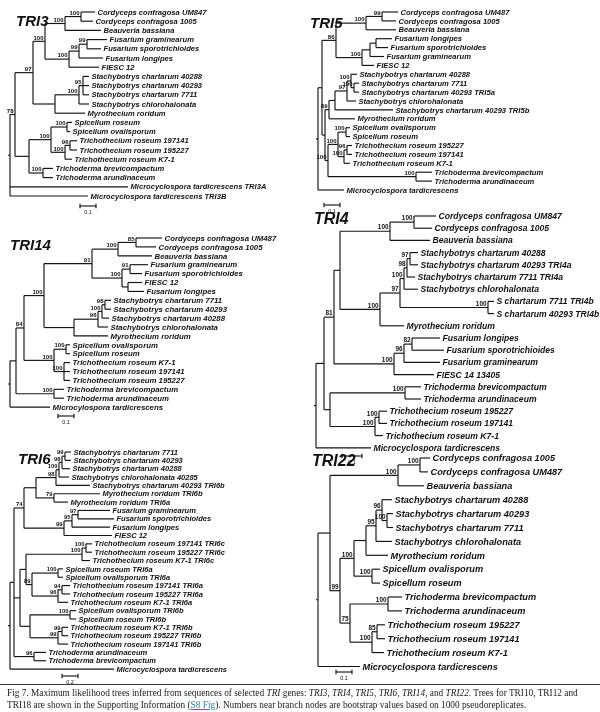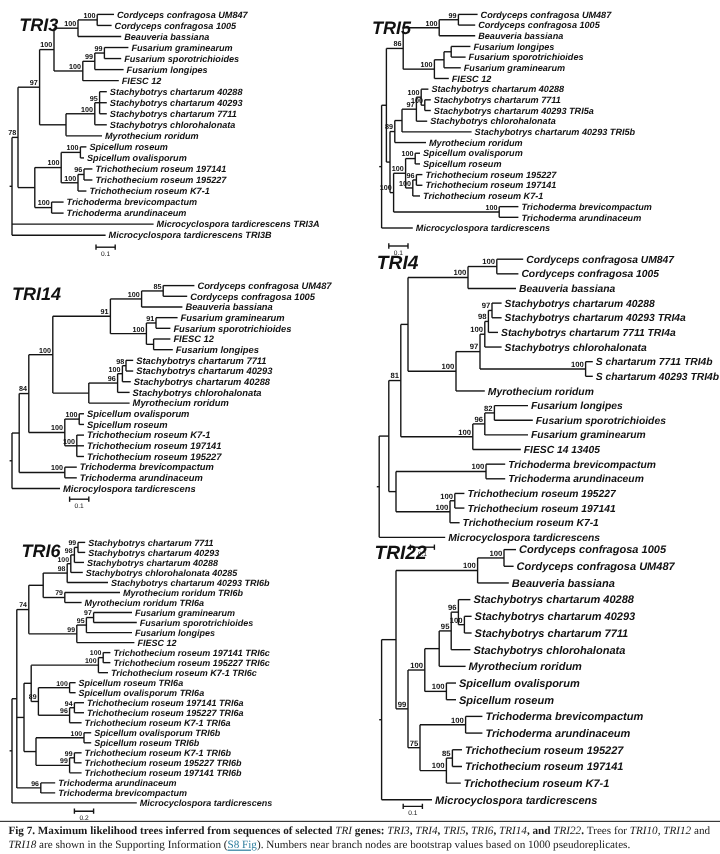--- a/index.html
+++ b/index.html
@@ -8,23 +8,23 @@
   .panel{position:absolute;}
   svg line{stroke:#141414;stroke-width:1.15;stroke-linecap:butt;}
   svg text{fill:#111;}
   .leaf{font-family:"Liberation Sans",sans-serif;font-weight:bold;font-style:italic;}
   .bs{font-family:"Liberation Sans",sans-serif;font-weight:bold;}
   .ttl{font-family:"Liberation Sans",sans-serif;font-weight:bold;font-style:italic;}
   .scl{font-family:"Liberation Sans",sans-serif;}
   .caption{position:absolute;left:0;right:0;top:684px;padding:3px 7px 2px 7px;
            border-top:1px solid #3a3a3a;border-bottom:1px solid #3a3a3a;
            font-family:"Liberation Serif",serif;font-size:9.3px;line-height:1.28;color:#1a1a1a;}
-  .seg-b{font-weight:bold;}
+  .seg-b{font-weight:normal;}
   .seg-bi{font-weight:normal;font-style:italic;}
-  .seg-i{font-style:italic;}
+  .seg-i{}
   .seg-link{color:#2e7e9e;text-decoration:underline;cursor:pointer;text-align:right;}
 </style>
 </head>
 <body>
 
 <div class="fig">
   <div class="panel" style="left:0px;top:2px;"><svg width="300" height="224" style="overflow: visible;">
         <line x1="81" y1="10" x2="95" y2="10"></line>
         <text x="97.5" y="12.66" class="leaf" font-size="7.6">Cordyceps confragosa UM847</text>
         <line x1="81" y1="19.2" x2="93" y2="19.2"></line>

